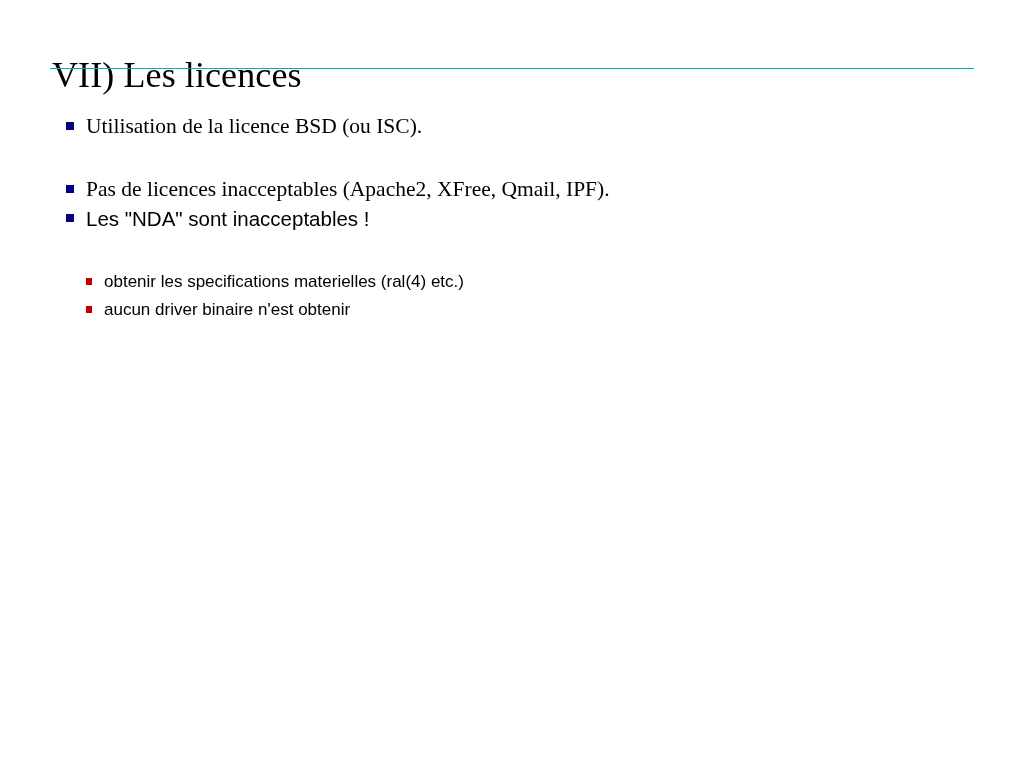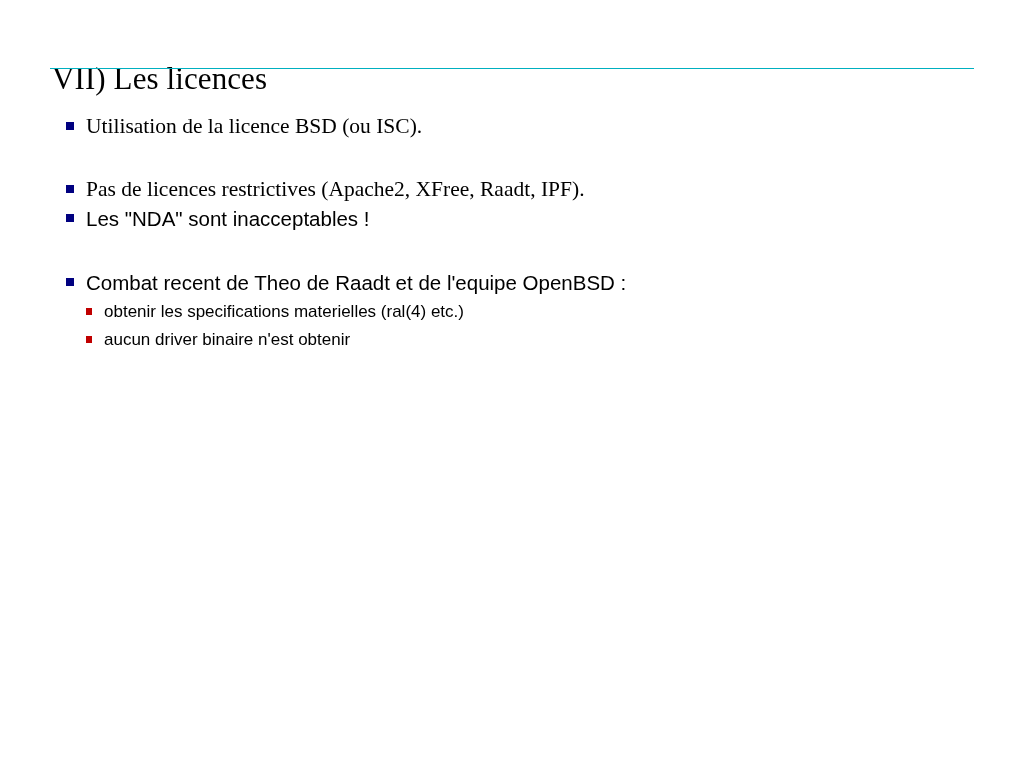--- a/index.html
+++ b/index.html
@@ -18,22 +18,22 @@
   .slide {
     position: absolute;
     left: 0; top: 0;
     width: 1024px;
     height: 768px;
     box-sizing: border-box;
   }
   .slide-title {
     position: absolute;
     left: 52px;
-    top: 40px;
-    font-size: 31px;
+    top: 30px;
+    font-size: 36px;
     font-family: "Liberation Serif", serif;
     font-weight: normal;
     color: #000000;
     letter-spacing: 0.1px;
     white-space: nowrap;
   }
   .title-rule {
     position: absolute;
     left: 50px;
     top: 68px;
@@ -107,35 +107,31 @@
         <span class="marker"></span>
         <span>Utilisation de la licence BSD (ou ISC).</span>
       </div>
     </div>
 
     <div class="group-gap"></div>
 
     <div class="bullet-group">
       <div class="bullet">
         <span class="marker"></span>
-        <span>Pas de licences restrictives (Apache2, XFree, Raadt, IPF).</span>
+        <span>Pas de licences inacceptables (Apache2, XFree, Qmail, IPF).</span>
       </div>
       <div class="bullet">
         <span class="marker"></span>
         <span class="sans">Les "NDA" sont inacceptables !</span>
       </div>
     </div>
 
     <div class="group-gap"></div>
 
     <div class="bullet-group">
-      <div class="bullet">
-        <span class="marker"></span>
-        <span class="sans">Combat recent de Theo de Raadt et de l'equipe OpenBSD :</span>
-      </div>
       <div class="subbullet">
         <span class="marker"></span>
         <span>obtenir les specifications materielles (ral(4) etc.)</span>
       </div>
       <div class="subbullet">
         <span class="marker"></span>
         <span>aucun driver binaire n'est obtenir</span>
       </div>
     </div>
 

